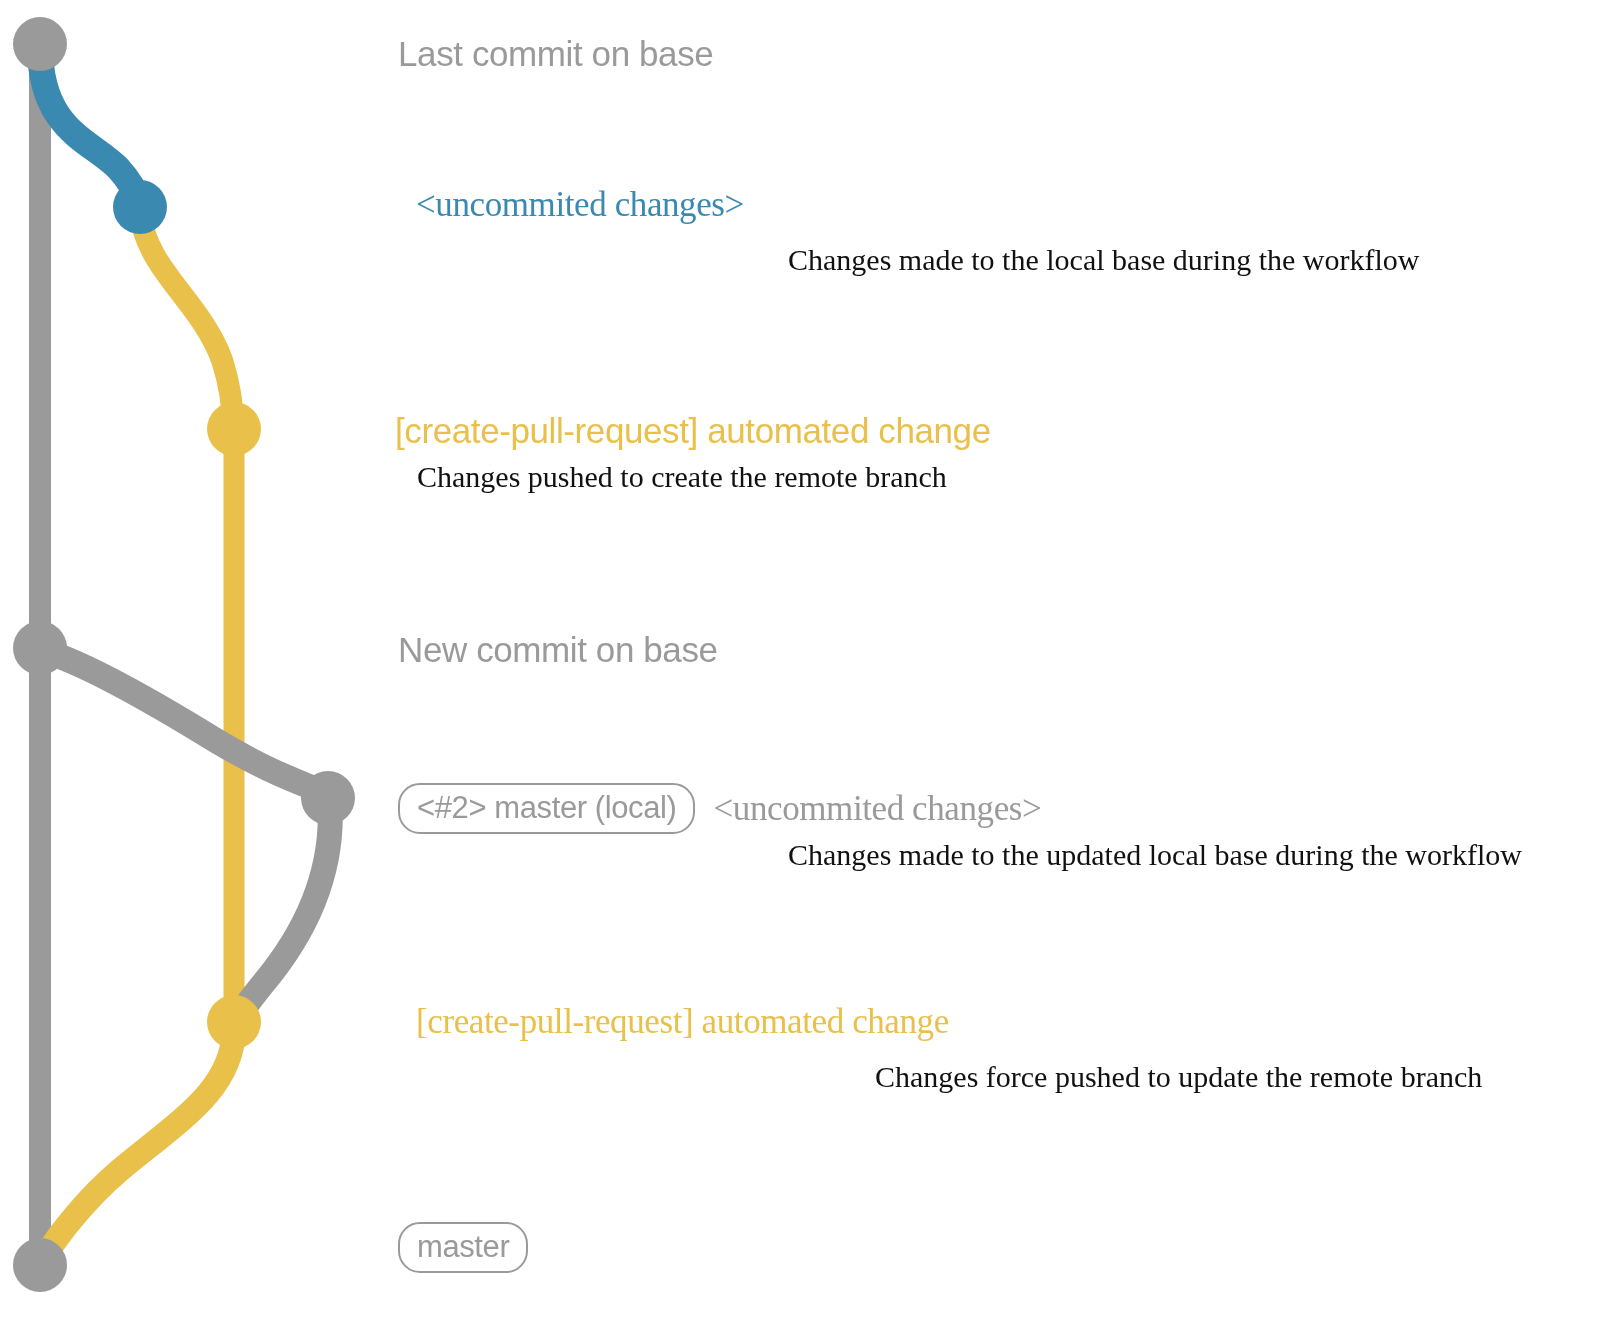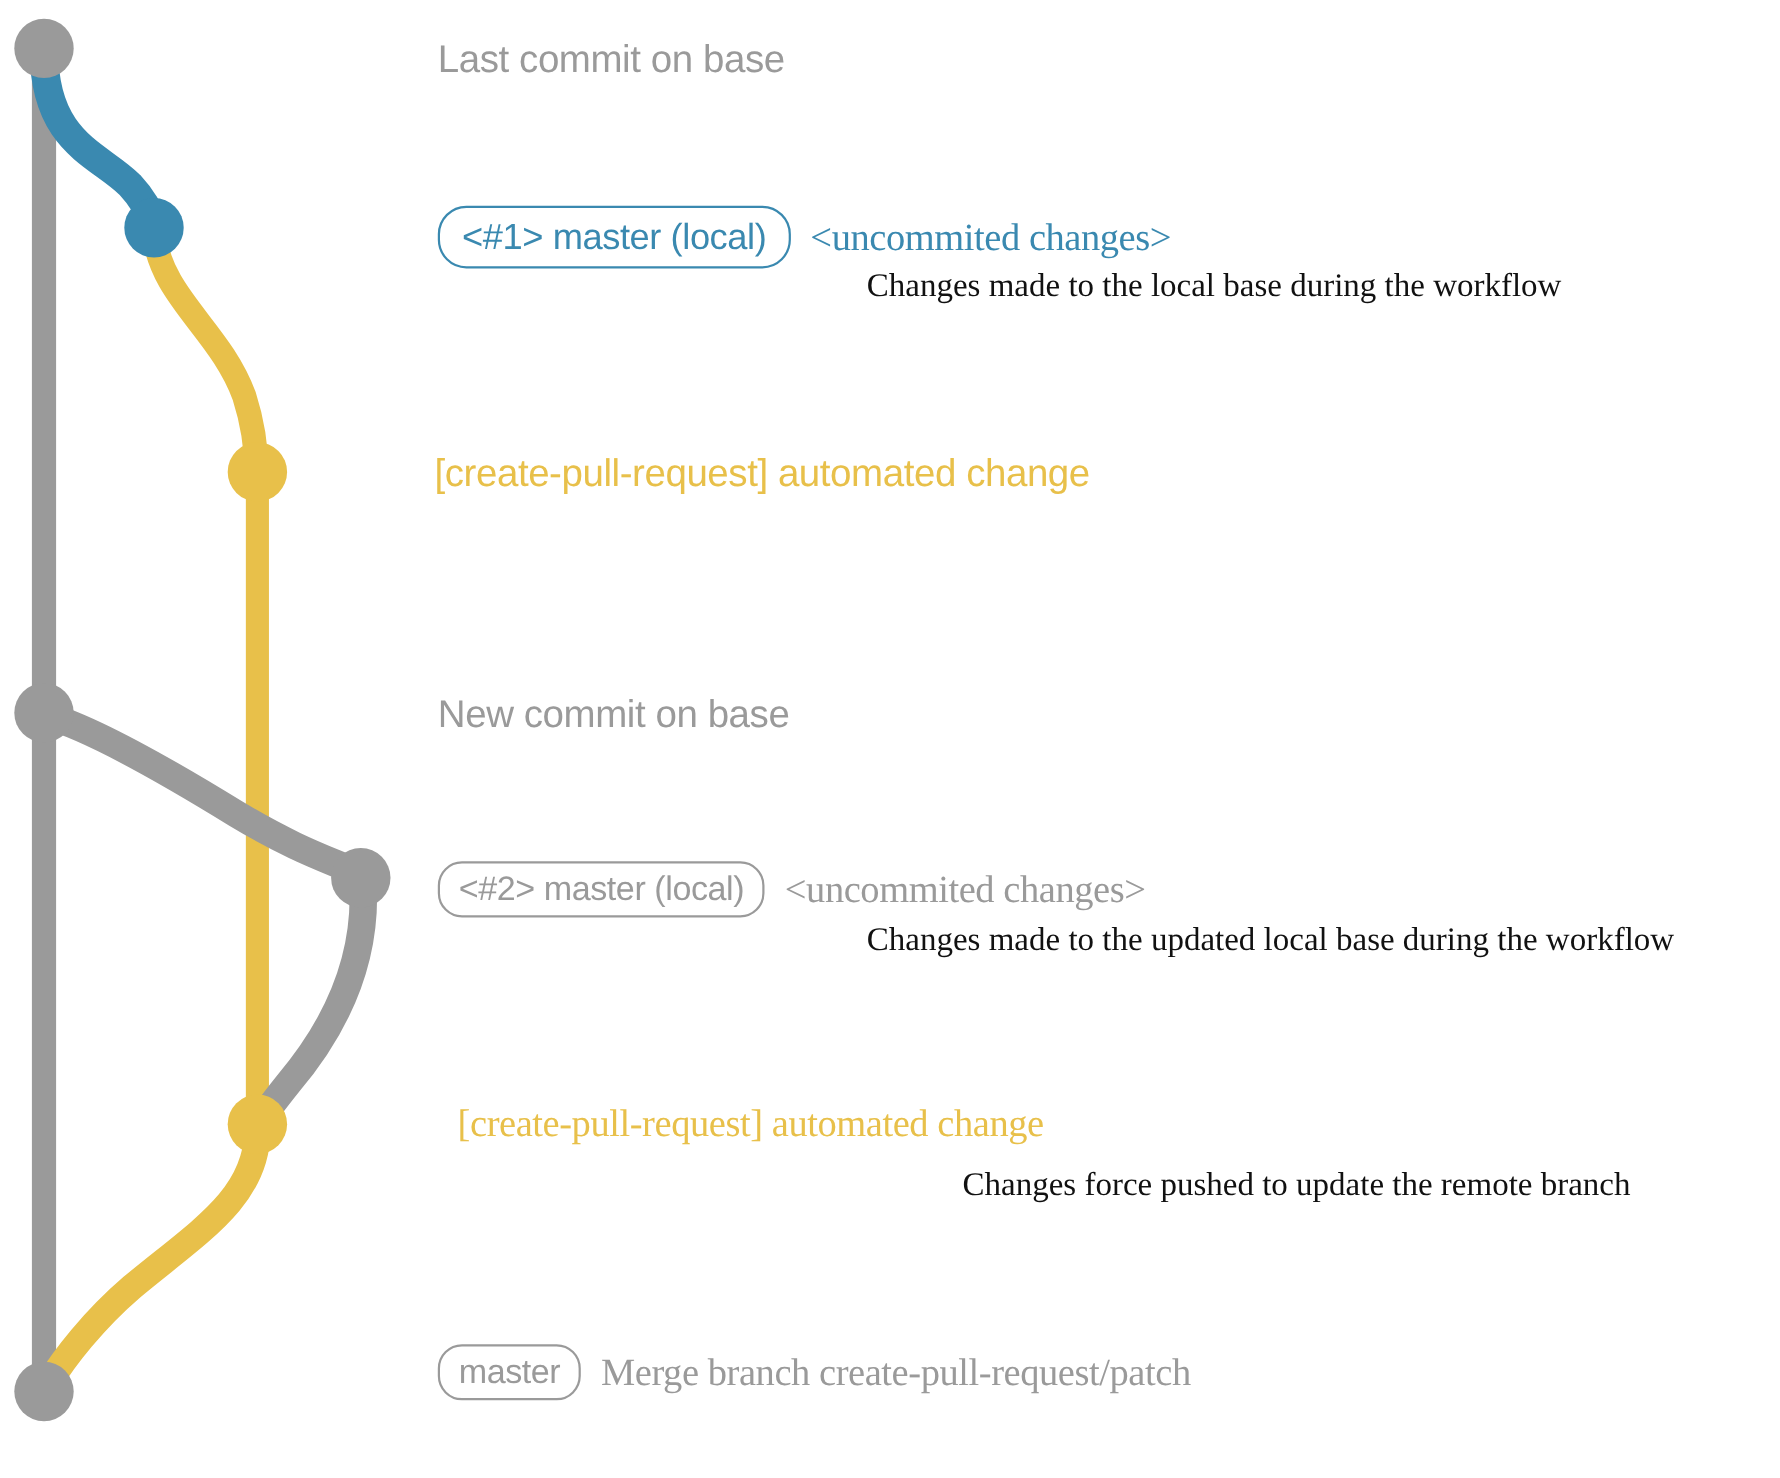--- a/index.html
+++ b/index.html
@@ -124,42 +124,41 @@
   <circle cx="40" cy="1265" r="27" fill="#9a9a9a"></circle>
 </svg>
 
 <div id="label-layer">
 
   <div class="row" style="left:398px; top:36px;">
     <span class="headline gray">Last commit on base</span>
   </div>
 
   <div class="row" style="left:398px; top:187px;">
-    <span class="badge blue">&lt;#1&gt; master (local)</span>
     <span class="commit-msg blue">&lt;uncommited changes&gt;</span>
   </div>
   <div class="desc" style="left:788px; top:245px;">Changes made to the local base during the workflow</div>
 
   <div class="row" style="left:395px; top:413px;">
     <span class="headline yellow">[create-pull-request] automated change</span>
   </div>
+  <div class="desc" style="left:417px; top:462px;">Changes pushed to create the remote branch</div>
 
   <div class="row" style="left:398px; top:632px;">
     <span class="headline gray">New commit on base</span>
   </div>
 
   <div class="row" style="left:398px; top:783px;">
     <span class="badge gray badge-sm">&lt;#2&gt; master (local)</span>
     <span class="commit-msg gray">&lt;uncommited changes&gt;</span>
   </div>
   <div class="desc" style="left:788px; top:840px;">Changes made to the updated local base during the workflow</div>
 
   <div class="row" style="left:398px; top:1004px;">
     <span class="commit-msg yellow">[create-pull-request] automated change</span>
   </div>
   <div class="desc" style="left:875px; top:1062px;">Changes force pushed to update the remote branch</div>
 
   <div class="row" style="left:398px; top:1222px;">
     <span class="badge gray badge-sm">master</span>
-    <span class="commit-msg gray">Merge branch create-pull-request/patch</span>
   </div>
 
 </div>
 
 </body></html>

